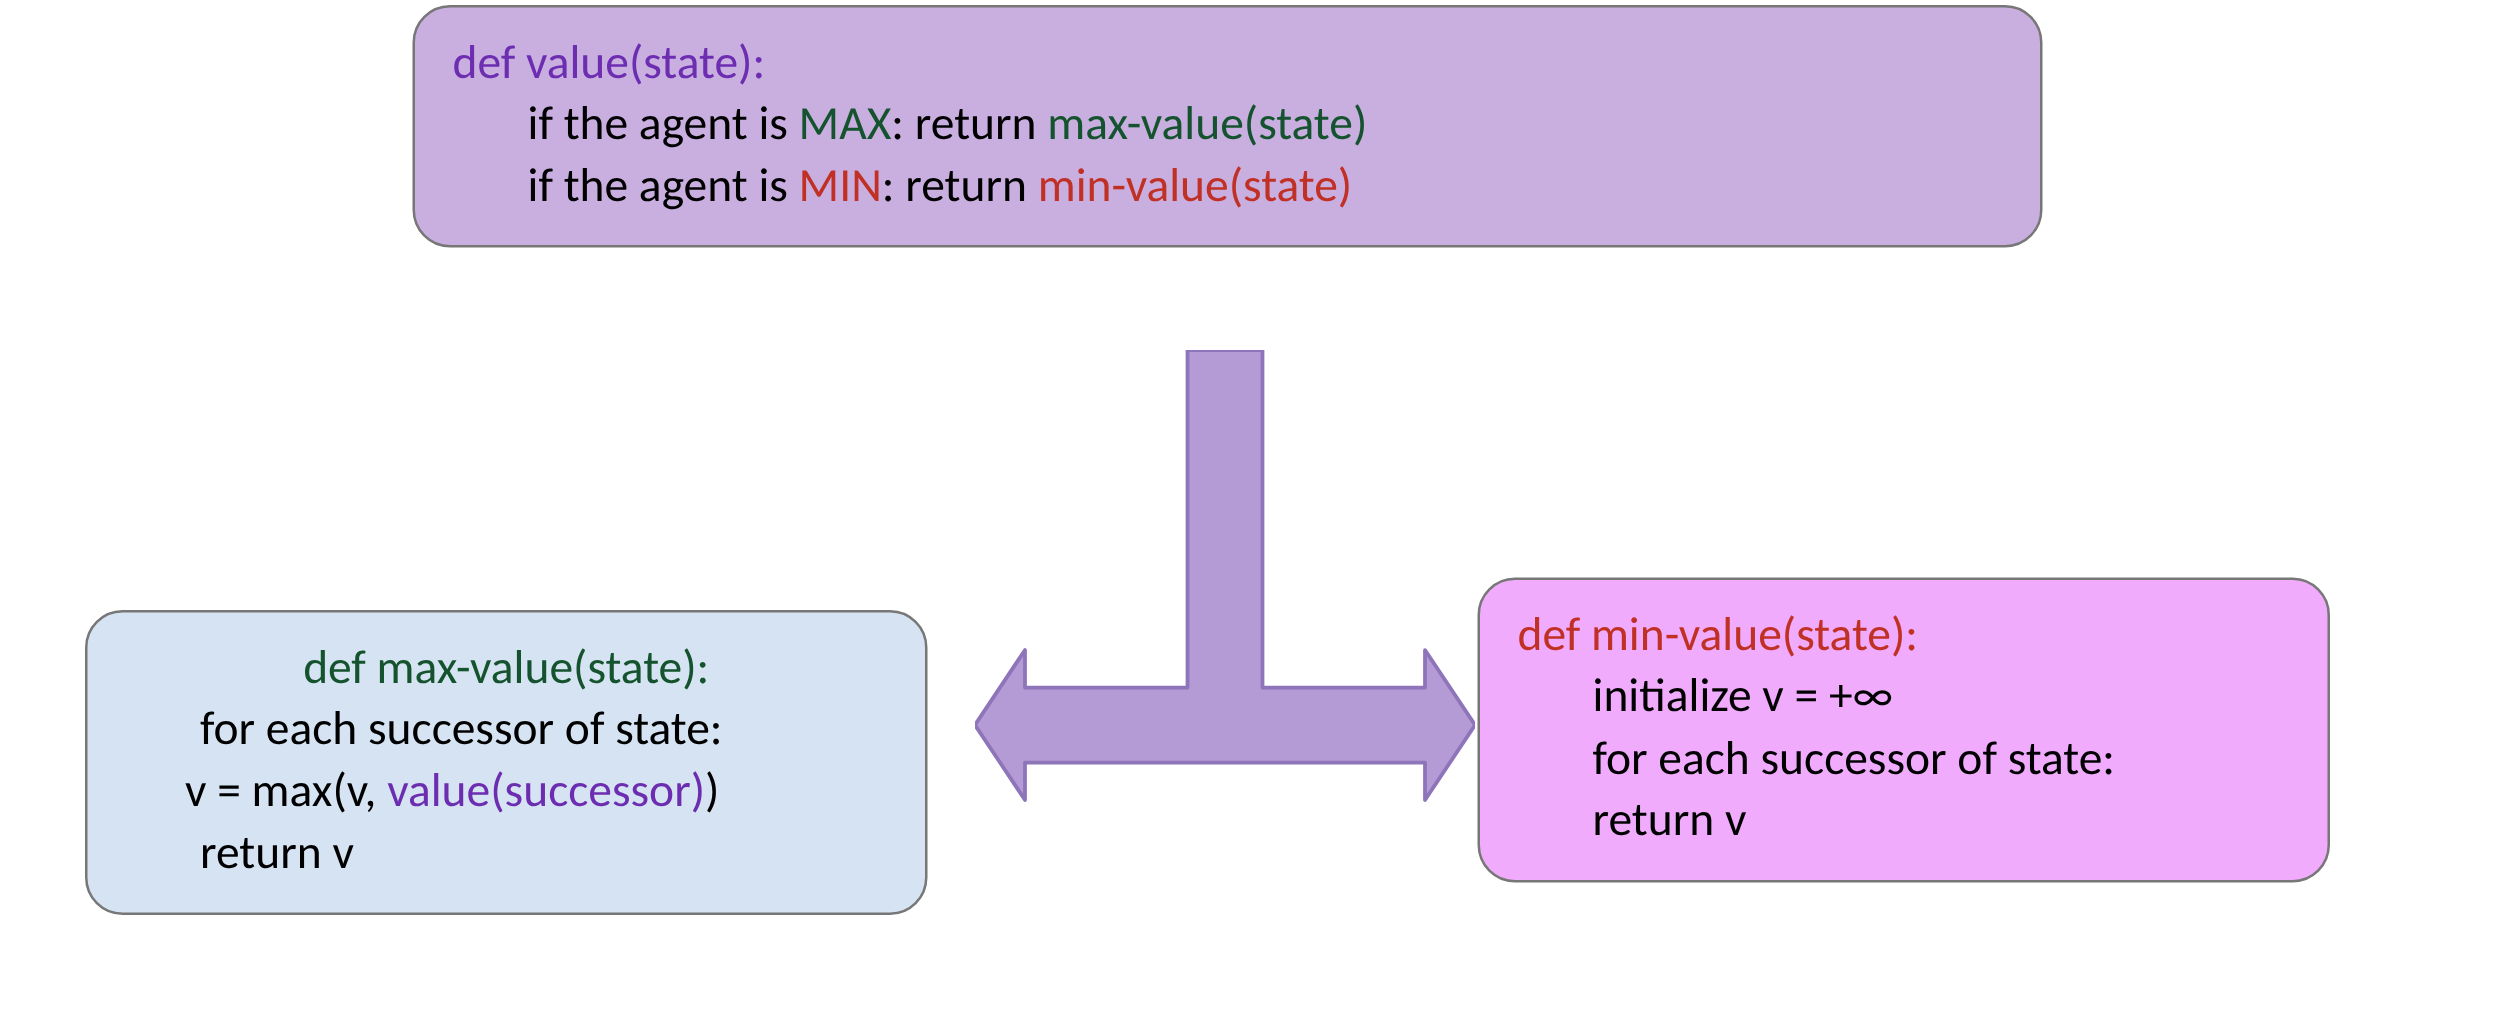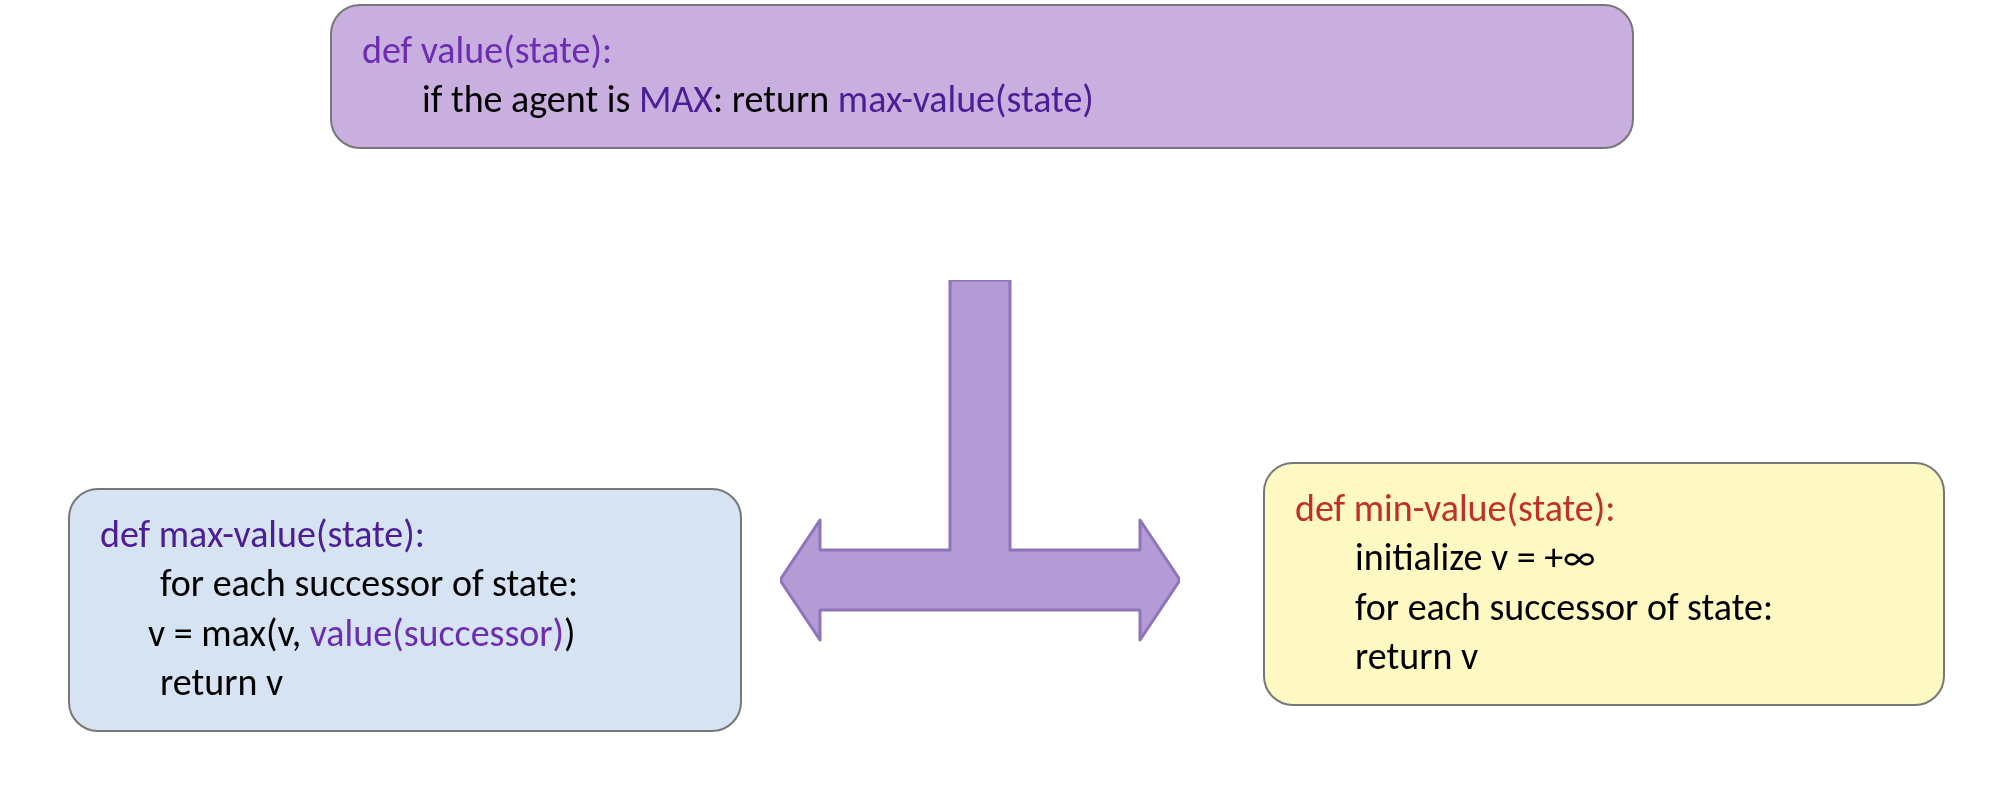--- a/index.html
+++ b/index.html
@@ -26,28 +26,28 @@
     top: 4px;
     width: 1240px;
   }
   .left-box {
     background: #d5e3f2;
     left: 68px;
     top: 488px;
     width: 610px;
   }
   .right-box {
-    background: #fef9c3;
-    left: 1263px;
+    background: #f0abfc;
+    left: 1182px;
     top: 462px;
     width: 618px;
   }
   .def { font-weight: 400; }
   .purple { color: #6d2db0; }
-  .blue   { color: #4c1d95; }
+  .blue   { color: #14532d; text-align: center; }
   .red    { color: #c03024; }
   .indent1 { margin-left: 60px; }
   .indent2 { margin-left: 48px; }
   .line { white-space: nowrap; }
 
   
   .arrow {
     position: absolute;
     left: 780px;
     top: 280px;
@@ -75,20 +75,23 @@
            L 40 270
            L 170 270
            Z" fill="#b49bd6" stroke="#8e74b8" stroke-width="3" stroke-linejoin="round"></path>
 </svg>
 
 <div class="box top-box">
   <div class="line def purple">def value(state):</div>
   <div class="line indent1">
     <span>if the agent is </span><span class="blue">MAX</span><span>: return </span><span class="blue">max-value(state)</span>
   </div>
+  <div class="line indent1">
+    <span>if the agent is </span><span class="red">MIN</span><span>: return </span><span class="red">min-value(state)</span>
+  </div>
 </div>
 
 <div class="box left-box">
   <div class="line def blue">def max-value(state):</div>
   <div class="line indent1">for each successor of state:</div>
   <div class="line indent2">
     <span>v = max(v, </span><span class="purple">value(successor)</span><span>)</span>
   </div>
   <div class="line indent1">return v</div>
 </div>

